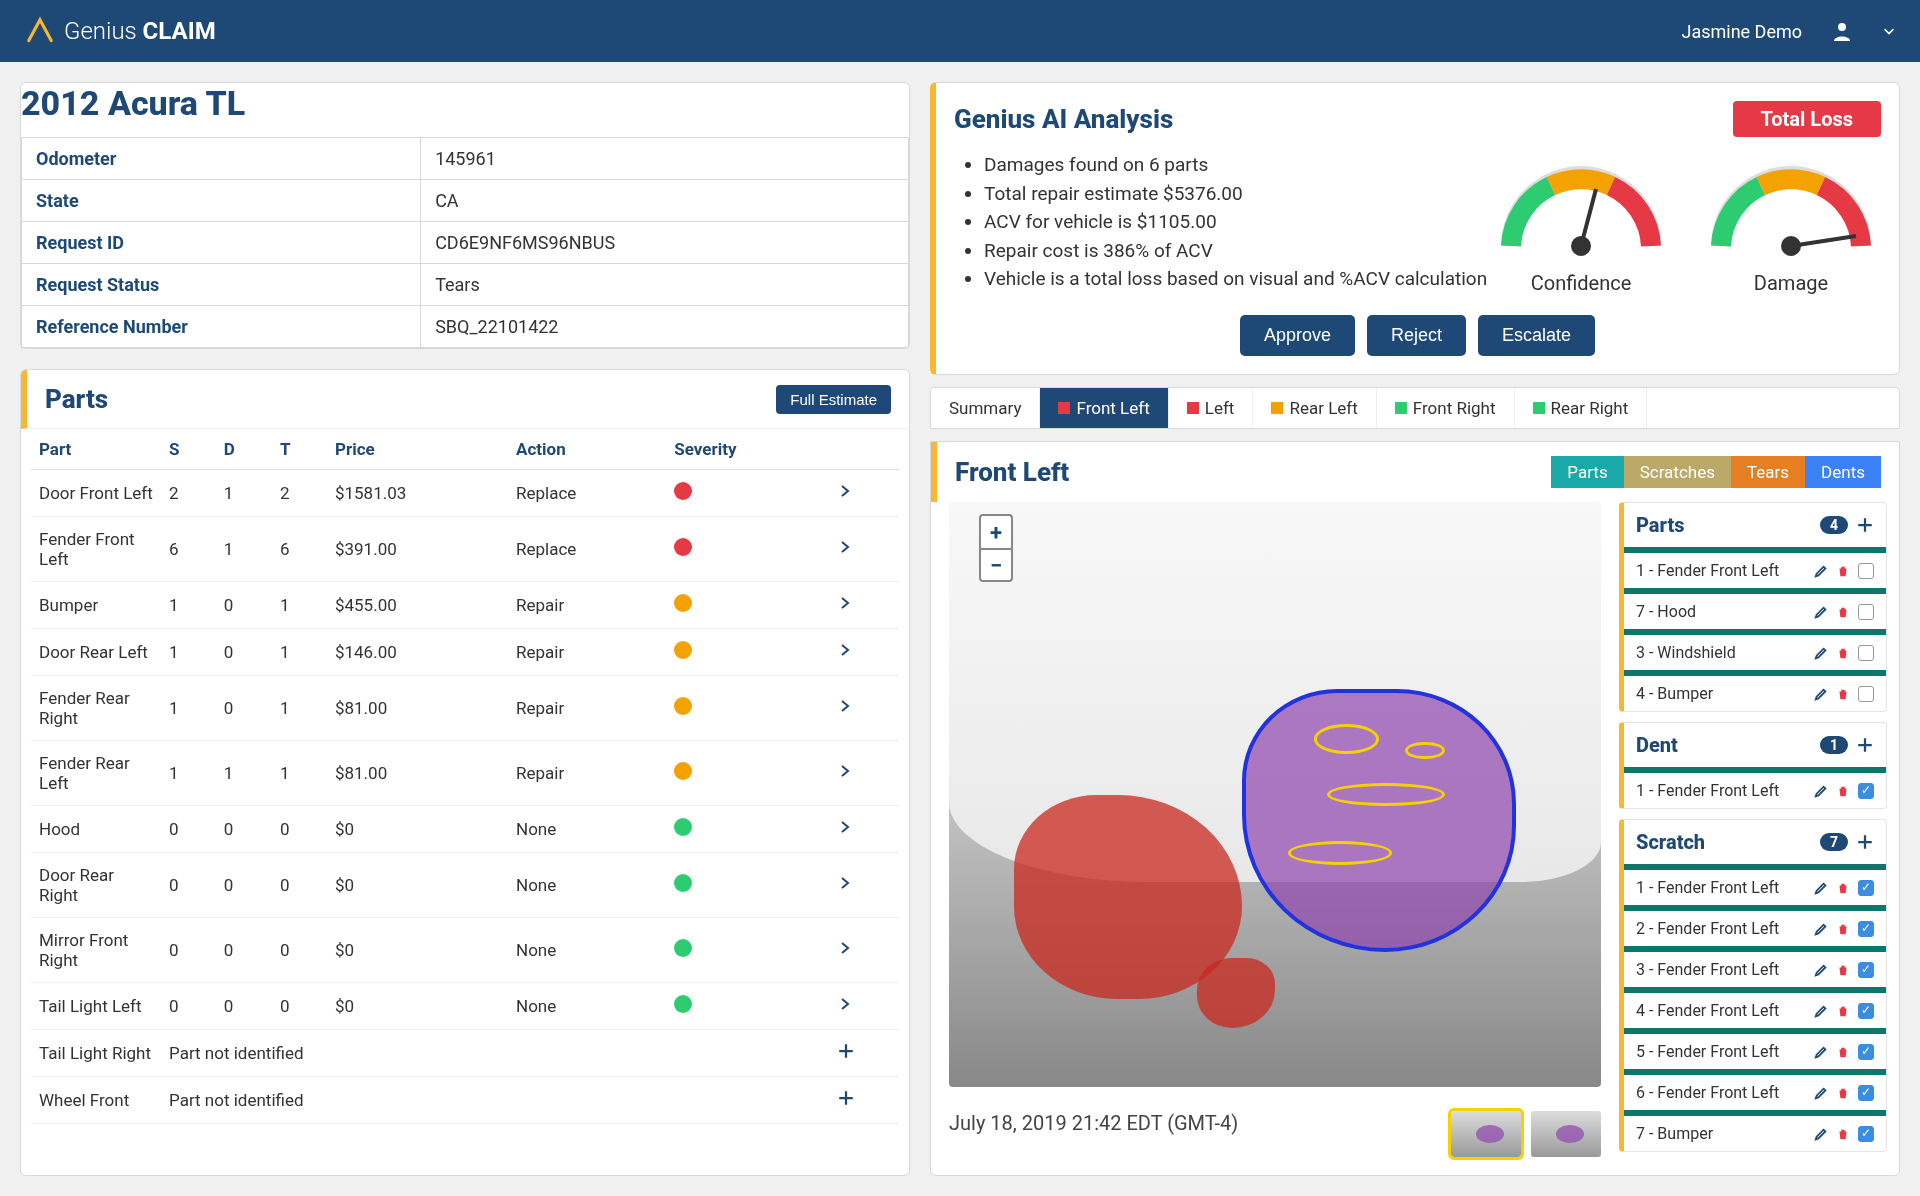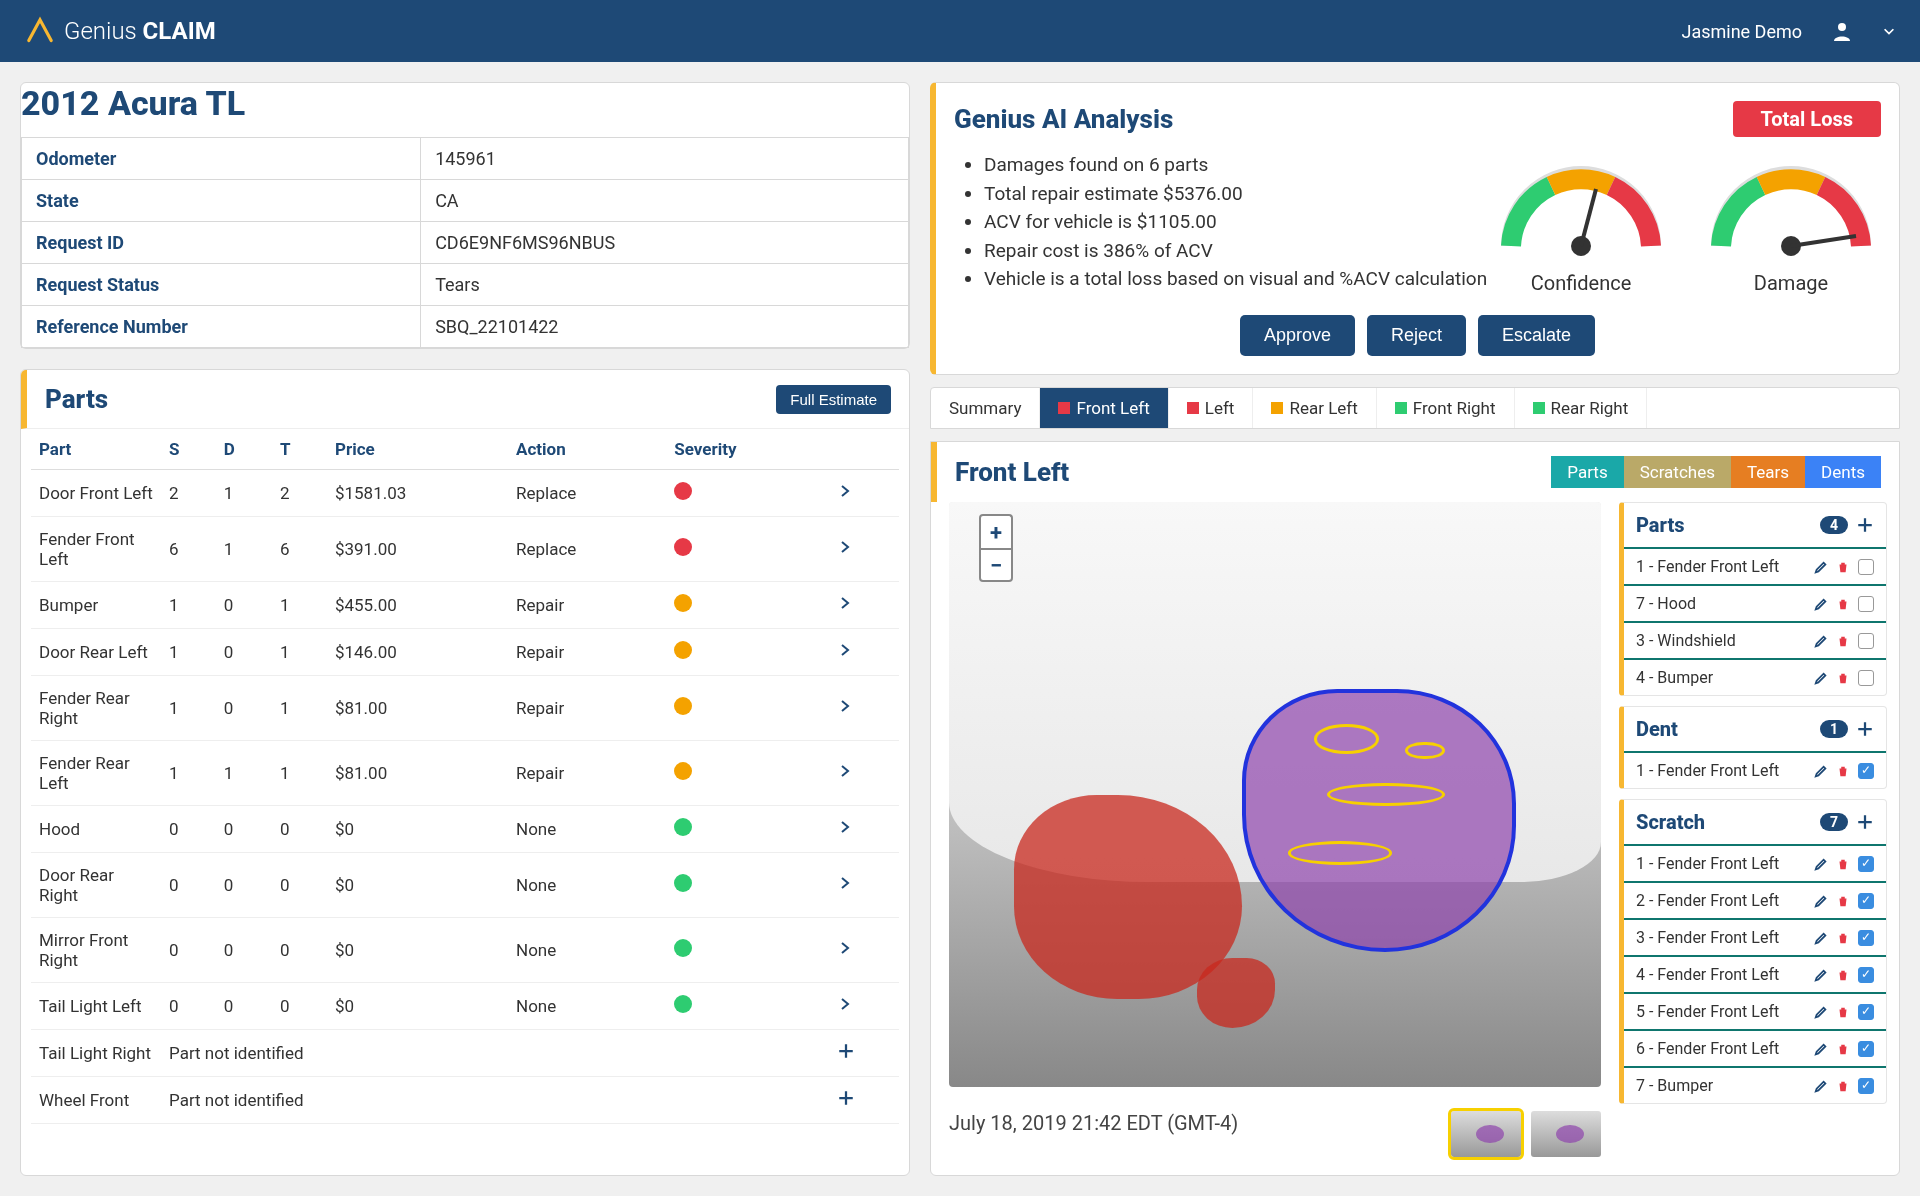--- a/index.html
+++ b/index.html
@@ -105,21 +105,21 @@
 .thumb.active { outline: 3px solid #f7d000; }
 .thumb::after { content: ''; position: absolute; top: 30%; left: 35%; width: 40%; height: 40%; background: rgba(142,68,173,0.7); border-radius: 50%; }
 
 
 .right-panel { width: 280px; padding: 0 12px 12px 0; display: flex; flex-direction: column; gap: 10px; overflow-y: auto; }
 .panel-section { border: 1px solid #e5e5e5; border-left: 5px solid #f7b731; border-radius: 4px; }
 .panel-header { display: flex; justify-content: space-between; align-items: center; padding: 10px 12px; }
 .panel-title { color: #1e4976; font-size: 20px; font-weight: 800; }
 .panel-count { display: flex; align-items: center; gap: 8px; }
 .count-badge { background: #1e4976; color: #fff; border-radius: 10px; padding: 1px 10px; font-size: 14px; font-weight: 700; }
-.panel-row { display: flex; justify-content: space-between; align-items: center; padding: 8px 12px; border-top: 2px solid #0f766e; font-size: 16px; color: #333; }
+.panel-row { display: flex; justify-content: space-between; align-items: center; padding: 8px 12px; border-top: 6px solid #0f766e; font-size: 16px; color: #333; }
 .panel-row-actions { display: flex; align-items: center; gap: 8px; }
 .edit-icon { width: 14px; height: 14px; stroke: #1e4976; fill: none; stroke-width: 2; }
 .delete-icon { width: 14px; height: 14px; fill: #e63946; }
 .checkbox { width: 16px; height: 16px; border: 1px solid #999; border-radius: 3px; display: inline-block; }
 .checkbox.checked { background: #3a8de0; border-color: #3a8de0; position: relative; }
 .checkbox.checked::after { content: '✓'; color: #fff; font-size: 12px; position: absolute; top: -1px; left: 2px; }
 
 .parts-scroll { overflow-y: auto; max-height: 760px; padding: 0 10px; }
 </style>
 </head>

